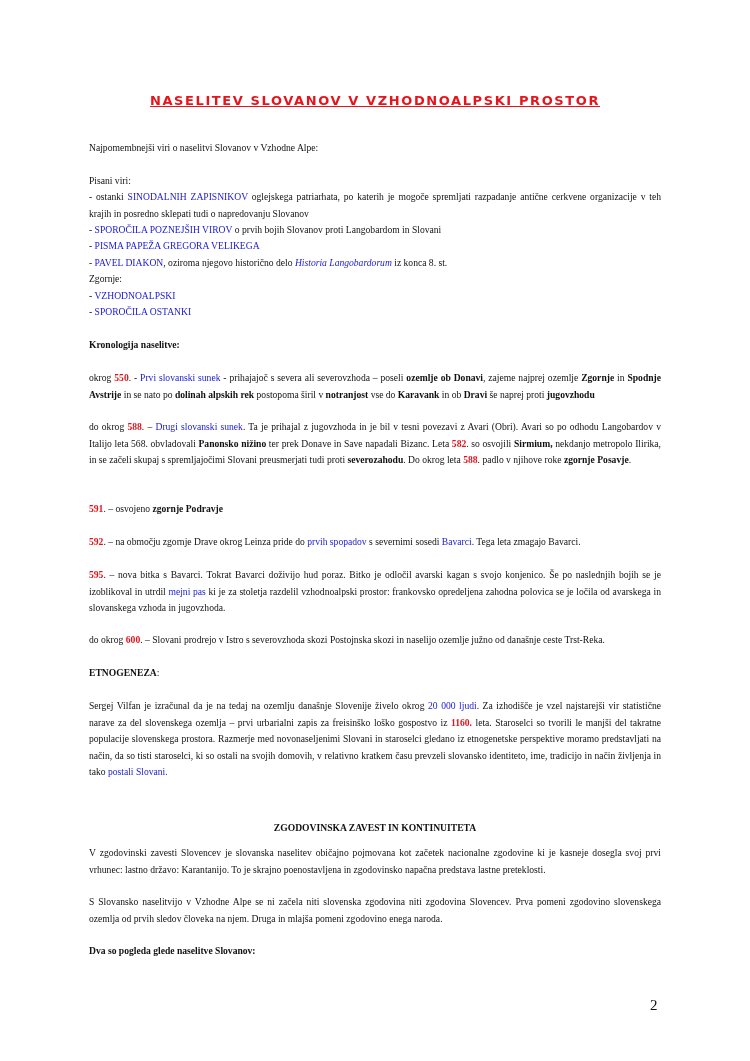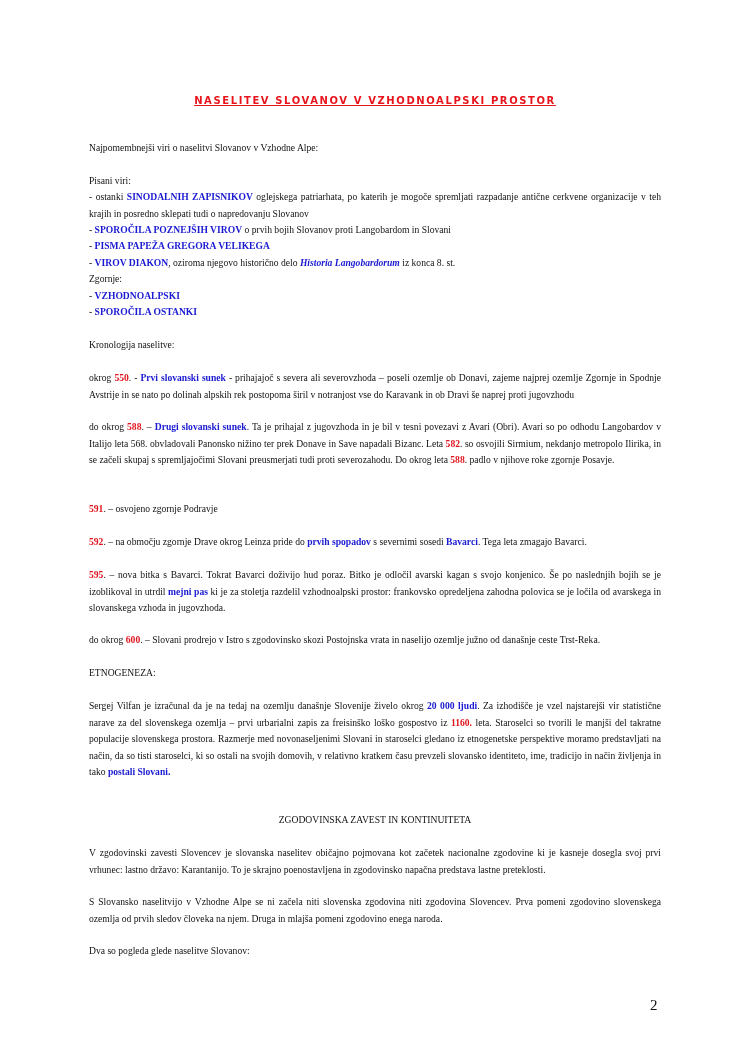--- a/index.html
+++ b/index.html
@@ -5,30 +5,30 @@
   html, body { margin: 0; padding: 0; background: #ffffff; }
   body { width: 750px; height: 1061px; position: relative; overflow: hidden; }
   .page {
     position: absolute; left: 89px; top: 0; width: 572px;
     font-family: "Liberation Serif", "DejaVu Serif", serif;
     font-size: 9.6px; color: #111111; line-height: 16.5px;
   }
   .title {
     position: absolute; left: 0; top: 93px; width: 572px; text-align: center;
     font-family: "DejaVu Sans", "Liberation Sans", sans-serif;
-    font-size: 10px; font-weight: bold; letter-spacing: 1.6px;
+    font-size: 13px; font-weight: bold; letter-spacing: 1.6px;
     color: #e8141c; text-decoration: underline;
   }
   .p { position: absolute; left: 0; width: 572px; margin: 0; }
   .j { text-align: justify; text-align-last: left; }
-  .b { font-weight: normal; }
-  .blue { color: #1a1ad2; font-weight: bold; }
+  .b { font-weight: bold; }
+  .blue { color: #1a1ad2; font-weight: normal; }
   .red { color: #e0141c; font-weight: bold; margin-top: 47px; }
   .ital { font-style: italic; }
-  .center { text-align: center; }
+  .center { text-align: center; margin-top: 8px; }
   .pagenum {
     position: absolute; left: 650px; top: 997px;
     font-family: "Liberation Serif", serif; font-size: 15px; color: #111;
   }
 </style>
 </head>
 <body>
 
 <div class="page">
 
@@ -41,21 +41,21 @@
   <p class="p j" style="top:189px">
     <span>- ostanki </span><span class="blue">SINODALNIH ZAPISNIKOV</span><span> oglejskega patriarhata, po katerih je mogoče spremljati razpadanje antične cerkvene organizacije v teh krajih in posredno sklepati tudi o napredovanju Slovanov</span>
   </p>
   <p class="p" style="top:222px">
     <span>- </span><span class="blue">SPOROČILA POZNEJŠIH VIROV</span><span> o prvih bojih Slovanov proti Langobardom in Slovani</span>
   </p>
   <p class="p" style="top:238px">
     <span>- </span><span class="blue">PISMA PAPEŽA GREGORA VELIKEGA</span>
   </p>
   <p class="p" style="top:255px">
-    <span>- </span><span class="blue">VIROV DIAKON</span><span>, oziroma njegovo historično delo </span><span class="blue ital">Historia Langobardorum</span><span> iz konca 8. st.</span>
+    <span>- </span><span class="blue">PAVEL DIAKON</span><span>, oziroma njegovo historično delo </span><span class="blue ital">Historia Langobardorum</span><span> iz konca 8. st.</span>
   </p>
   <p class="p" style="top:271px">Zgornje:</p>
   <p class="p" style="top:288px">
     <span>- </span><span class="blue">VZHODNOALPSKI</span>
   </p>
   <p class="p" style="top:304px">
     <span>- </span><span class="blue">SPOROČILA OSTANKI</span>
   </p>
 
   <p class="p b" style="top:337px">Kronologija naselitve:</p>
@@ -74,21 +74,21 @@
 
   <p class="p" style="top:534px">
     <span class="red">592</span><span>. – na območju zgornje Drave okrog Leinza pride do </span><span class="blue">prvih spopadov</span><span> s severnimi sosedi </span><span class="blue">Bavarci</span><span>. Tega leta zmagajo Bavarci.</span>
   </p>
 
   <p class="p j" style="top:567px">
     <span class="red">595</span><span>. – nova bitka s Bavarci. Tokrat Bavarci doživijo hud poraz. Bitko je odločil avarski kagan s svojo konjenico. Še po naslednjih bojih se je izoblikoval in utrdil </span><span class="blue">mejni pas</span><span> ki je za stoletja razdelil vzhodnoalpski prostor: frankovsko opredeljena zahodna polovica se je ločila od avarskega in slovanskega vzhoda in jugovzhoda.</span>
   </p>
 
   <p class="p" style="top:632px">
-    <span>do okrog </span><span class="red">600</span><span>. – Slovani prodrejo v Istro s zgodovinsko skozi Postojnska vrata in naselijo ozemlje južno od današnje ceste Trst-Reka.</span>
+    <span>do okrog </span><span class="red">600</span><span>. – Slovani prodrejo v Istro s severovzhoda skozi Postojnska skozi in naselijo ozemlje južno od današnje ceste Trst-Reka.</span>
   </p>
 
   <p class="p" style="top:665px">
     <span class="b">ETNOGENEZA</span><span>:</span>
   </p>
 
   <p class="p j" style="top:698px">
     <span>Sergej Vilfan je izračunal da je na tedaj na ozemlju današnje Slovenije živelo okrog </span><span class="blue">20 000 ljudi</span><span>. Za izhodišče je vzel najstarejši vir statistične narave za del slovenskega ozemlja – prvi urbarialni zapis za freisinško loško gospostvo iz </span><span class="red">1160.</span><span> leta. Staroselci so tvorili le manjši del takratne populacije slovenskega prostora. Razmerje med novonaseljenimi Slovani in staroselci gledano iz etnogenetske perspektive moramo predstavljati na način, da so tisti staroselci, ki so ostali na svojih domovih, v relativno kratkem času prevzeli slovansko identiteto, ime, tradicijo in način življenja in tako </span><span class="blue">postali Slovani.</span>
   </p>
 

